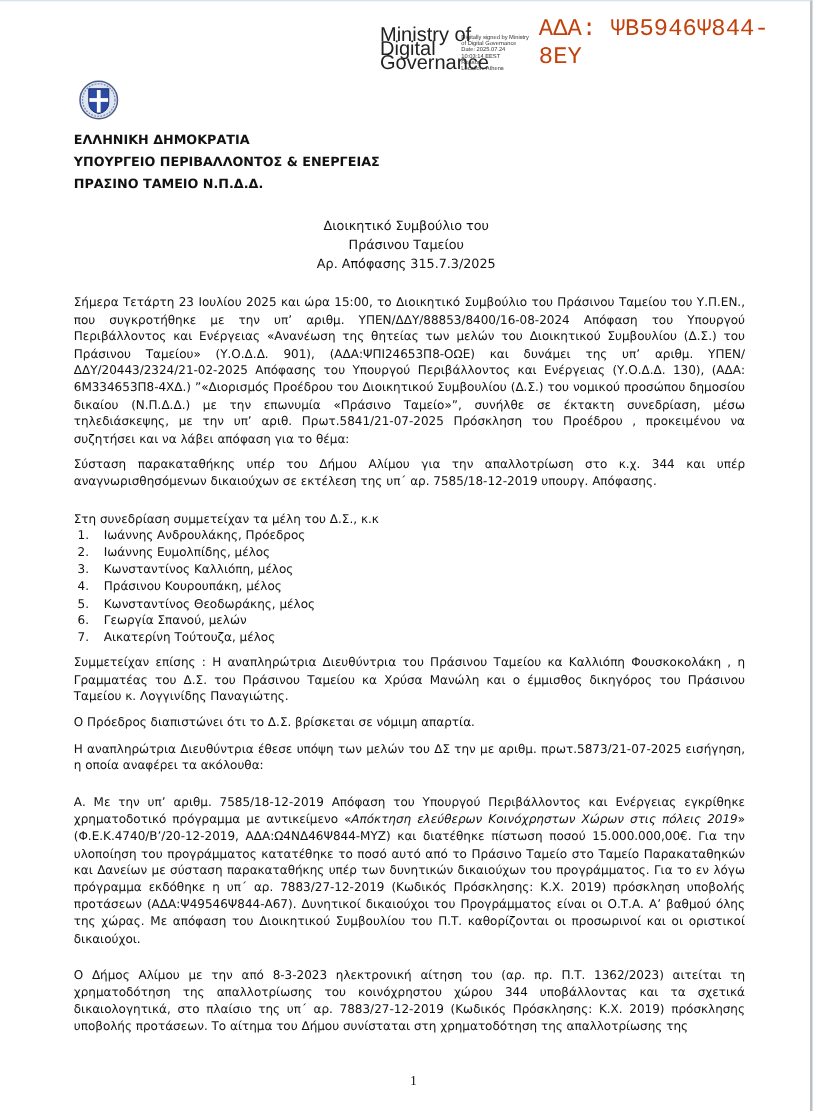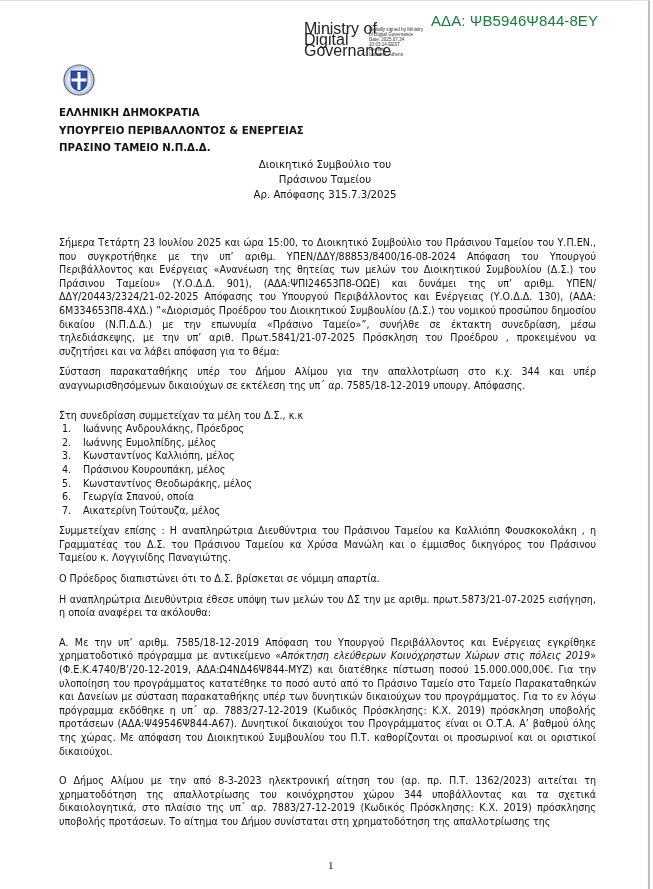--- a/index.html
+++ b/index.html
@@ -8,42 +8,42 @@
       position: absolute; left: 0; top: 0; width: 650px; height: 889px;
       background: #ffffff;
       border-top: 1px solid #d6e3ea;
       border-right: 2px solid #b9bfc4;
       box-sizing: border-box;
       font-family: "Liberation Sans", sans-serif;
       color: #111;
     }
     .ada {
       position: absolute; left: 431px; top: 11px;
-      font-family: Liberation Sans, sans-serif;
-      font-size: 15px; color: #15803d; letter-spacing: 0.1px;
+      font-family: Liberation Mono, monospace;
+      font-size: 19px; color: #c2410c; letter-spacing: 0.1px;
     }
     .sig-org {
       position: absolute; left: 304px; top: 22px;
       font-size: 16px; line-height: 11px; color: #222;
     }
     .sig-details {
       position: absolute; left: 369px; top: 26px;
       font-size: 4.6px; line-height: 5.1px; color: #333;
       width: 80px;
     }
     .emblem {
       position: absolute; left: 63px; top: 63px; width: 32px; height: 32px;
     }
     .header-lines {
       position: absolute; left: 59px; top: 103px;
       font-family: "DejaVu Sans", sans-serif;
       font-weight: bold; font-size: 10.2px; line-height: 17.5px; color: #111;
     }
     .title-block {
-      position: absolute; left: 0; width: 650px; top: 156px;
+      position: absolute; left: 0; width: 650px; top: 173px;
       text-align: center;
       font-family: "DejaVu Sans", sans-serif;
       font-size: 10.2px; line-height: 15px; color: #111;
     }
     .body {
       position: absolute; left: 59px; width: 537px; top: 235px;
       font-family: "DejaVu Sans", sans-serif;
       font-size: 9.6px; line-height: 13.6px; color: #111;
     }
     .body p { margin: 0 0 7px 0; text-align: justify; }
@@ -121,21 +121,21 @@
       <li>
           <span class="num">4.</span>
           <span>Πράσινου Κουρουπάκη, μέλος</span>
         </li>
       <li>
           <span class="num">5.</span>
           <span>Κωνσταντίνος Θεοδωράκης, μέλος</span>
         </li>
       <li>
           <span class="num">6.</span>
-          <span>Γεωργία Σπανού, οποία</span>
+          <span>Γεωργία Σπανού, μελών</span>
         </li>
       <li>
           <span class="num">7.</span>
           <span>Αικατερίνη Τούτουζα, μέλος</span>
         </li>
     </ol>
     <p>Συμμετείχαν επίσης : Η αναπληρώτρια Διευθύντρια του Πράσινου Ταμείου κα Καλλιόπη Φουσκοκολάκη , η Γραμματέας του Δ.Σ. του Πράσινου Ταμείου κα Χρύσα Μανώλη  και ο έμμισθος δικηγόρος του Πράσινου Ταμείου κ. Λογγινίδης Παναγιώτης.</p>
     <p>Ο Πρόεδρος διαπιστώνει ότι το Δ.Σ. βρίσκεται σε νόμιμη απαρτία.</p>
     <p>Η αναπληρώτρια Διευθύντρια έθεσε υπόψη των μελών του ΔΣ την με αριθμ. πρωτ.5873/21-07-2025 εισήγηση, η οποία αναφέρει τα ακόλουθα:</p>
     <p class="tight"><span>Α. Με την υπ’ αριθμ. 7585/18-12-2019 Απόφαση του Υπουργού Περιβάλλοντος και Ενέργειας εγκρίθηκε χρηματοδοτικό πρόγραμμα με αντικείμενο «</span><i>Απόκτηση ελεύθερων Κοινόχρηστων Χώρων στις πόλεις 2019</i><span>» (Φ.Ε.Κ.4740/Β’/20-12-2019, ΑΔΑ:Ω4ΝΔ46Ψ844-ΜΥΖ) και διατέθηκε πίστωση ποσού 15.000.000,00€. Για την υλοποίηση του προγράμματος κατατέθηκε το ποσό αυτό από το Πράσινο Ταμείο στο Ταμείο Παρακαταθηκών και Δανείων με σύσταση παρακαταθήκης υπέρ των δυνητικών δικαιούχων του προγράμματος. Για το εν λόγω πρόγραμμα εκδόθηκε η υπ΄ αρ. 7883/27-12-2019 (Κωδικός Πρόσκλησης: Κ.Χ. 2019) πρόσκληση υποβολής προτάσεων (ΑΔΑ:Ψ49546Ψ844-Α67). Δυνητικοί δικαιούχοι του Προγράμματος είναι οι Ο.Τ.Α. Α’ βαθμού όλης της χώρας. Με απόφαση του Διοικητικού Συμβουλίου του Π.Τ. καθορίζονται οι προσωρινοί και οι οριστικοί δικαιούχοι.</span></p>

